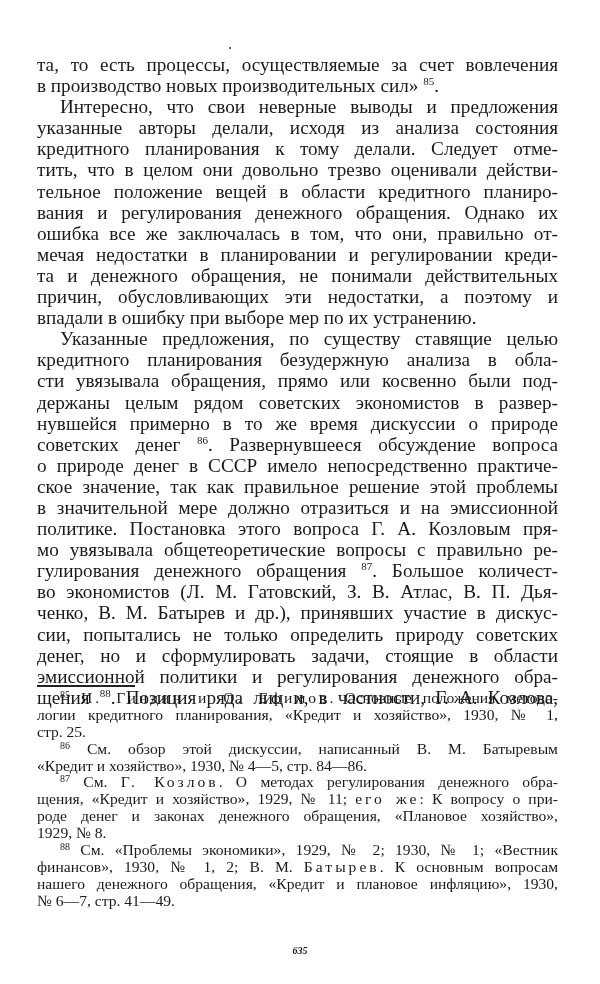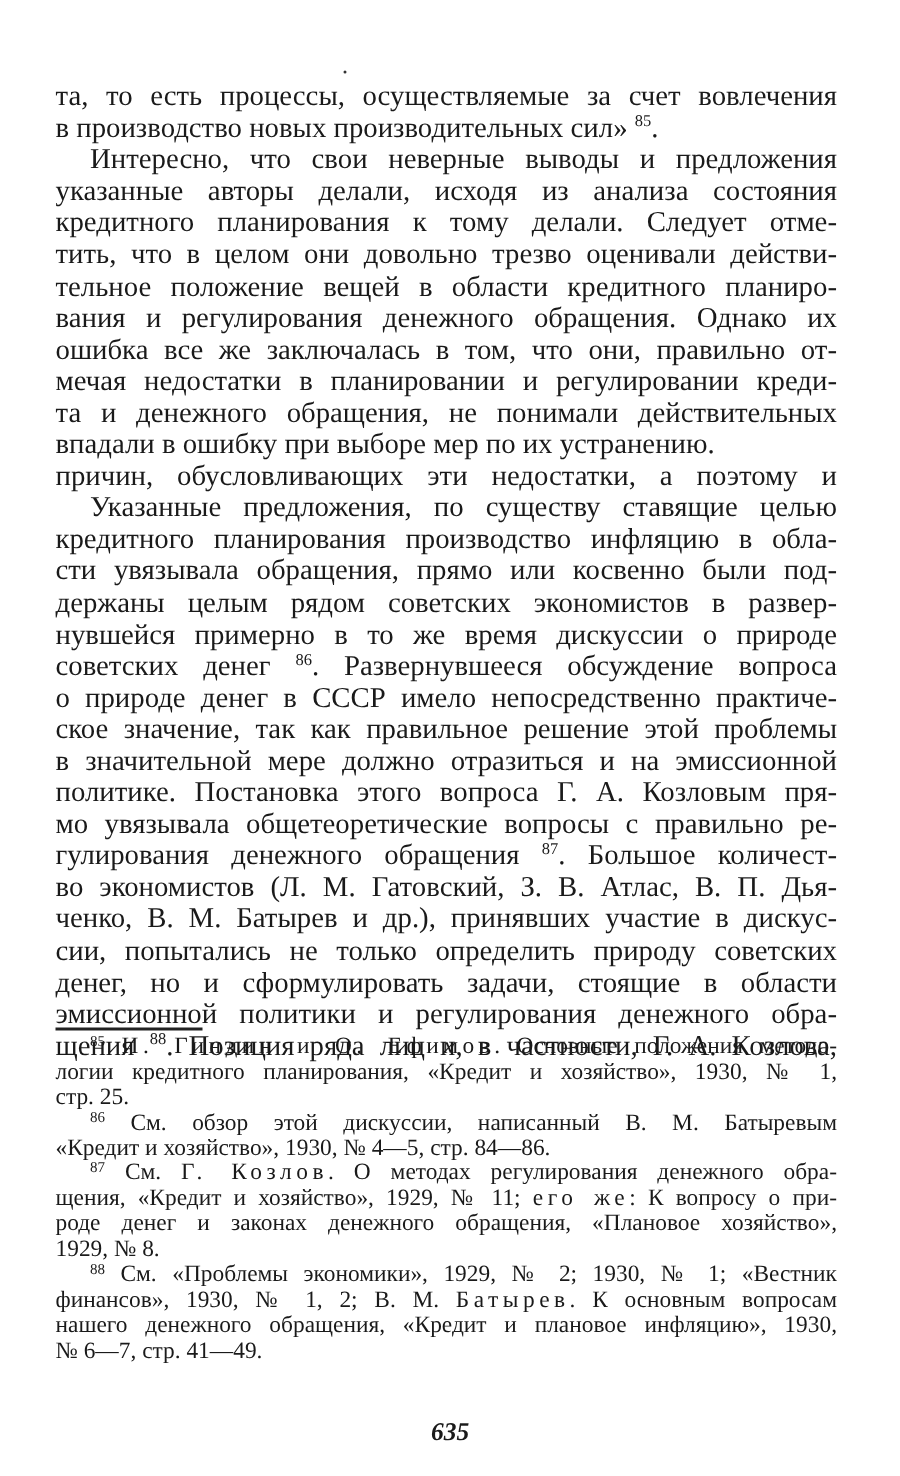--- a/index.html
+++ b/index.html
@@ -11,44 +11,44 @@
   .ln.last { text-align-last:left; }
   .ln.ind { padding-left:23px; }
   sup { font-size:11px; line-height:0; vertical-align:7px; }
   .rule { position:absolute; left:37px; top:685px; width:98px; height:2px; background:#222; }
   .notes { position:absolute; left:37px; top:690px; width:521px; font-family:"Liberation Serif", serif; font-size:15.6px; line-height:16.9px; }
   .nl { display:block; height:16.9px; white-space:nowrap; text-align:justify; text-align-last:justify; }
   .nl.last { text-align-last:left; }
   .nl.ind { padding-left:23px; }
   .notes sup { font-size:10px; vertical-align:5px; }
   .sp { letter-spacing:3px; }
-  .pagenum { position:absolute; left:0; top:945px; width:600px; text-align:center; font-family:"Liberation Serif", serif; font-style:italic; font-weight:bold; font-size:17px; }
+  .pagenum { position:absolute; left:0; top:945px; width:600px; text-align:center; font-family:"Liberation Serif", serif; font-style:italic; font-weight:bold; font-size:10px; }
 </style>
 </head>
 <body>
 
 <div class="page">
   <div class="speck"></div>
 
   <div class="main">
     <span class="ln">та, то есть процессы, осуществляемые за счет вовлечения</span>
     <span class="ln last"><span>в производство новых производительных сил»</span> <sup>85</sup><span>.</span></span>
     <span class="ln ind">Интересно, что свои неверные выводы и предложения</span>
     <span class="ln">указанные авторы делали, исходя из анализа состояния</span>
     <span class="ln">кредитного планирования к тому делали. Следует отме-</span>
     <span class="ln">тить, что в целом они довольно трезво оценивали действи-</span>
     <span class="ln">тельное положение вещей в области кредитного планиро-</span>
     <span class="ln">вания и регулирования денежного обращения. Однако их</span>
     <span class="ln">ошибка все же заключалась в том, что они, правильно от-</span>
     <span class="ln">мечая недостатки в планировании и регулировании креди-</span>
     <span class="ln">та и денежного обращения, не понимали действительных</span>
+    <span class="ln">причин, обусловливающих эти недостатки, а поэтому и</span>
     <span class="ln last">впадали в ошибку при выборе мер по их устранению.</span>
-    <span class="ln">причин, обусловливающих эти недостатки, а поэтому и</span>
     <span class="ln ind">Указанные предложения, по существу ставящие целью</span>
-    <span class="ln">кредитного планирования производство инфляцию в обла-</span>
+    <span class="ln">кредитного планирования безудержную анализа в обла-</span>
     <span class="ln">сти увязывала обращения, прямо или косвенно были под-</span>
     <span class="ln">держаны целым рядом советских экономистов в развер-</span>
     <span class="ln">нувшейся примерно в то же время дискуссии о природе</span>
     <span class="ln"><span>советских денег</span> <sup>86</sup><span>. Развернувшееся обсуждение вопроса</span></span>
     <span class="ln">о природе денег в СССР имело непосредственно практиче-</span>
     <span class="ln">ское значение, так как правильное решение этой проблемы</span>
     <span class="ln">в значительной мере должно отразиться и на эмиссионной</span>
     <span class="ln">политике. Постановка этого вопроса Г. А. Козловым пря-</span>
     <span class="ln">мо увязывала общетеоретические вопросы с правильно ре-</span>
     <span class="ln"><span>гулирования денежного обращения</span> <sup>87</sup><span>. Большое количест-</span></span>

